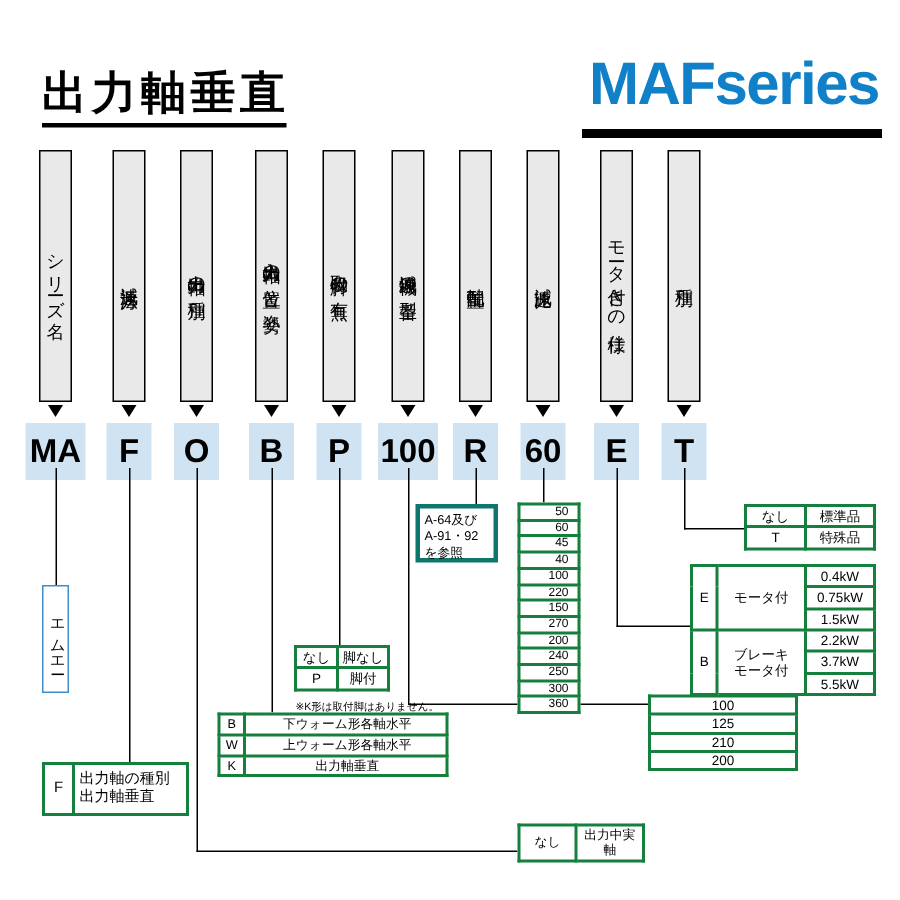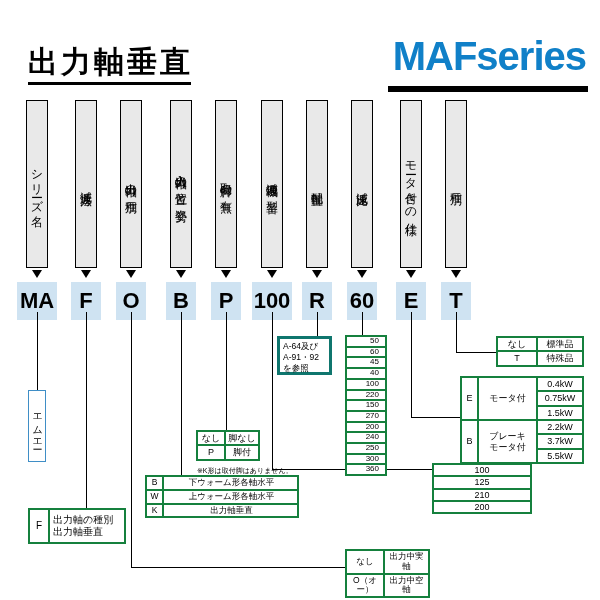--- a/index.html
+++ b/index.html
@@ -160,24 +160,20 @@
   </tr>
 </tbody>
   </table>
 
 <table class="btable o-table" style="left:345px;top:549px;width:85px">
   <tbody>
       <tr>
     <td style="width:38px">なし</td>
     <td>出力中実軸</td>
   </tr>
-  <tr>
-    <td>O（オー）</td>
-    <td>出力中空軸</td>
-  </tr>
 </tbody>
   </table>
 
 <table class="btable b-table" style="left:145px;top:475px;width:154px">
   <tbody>
       <tr>
     <td style="width:17px">B</td>
     <td class="desc">下ウォーム形各軸水平</td>
   </tr>
   <tr>

